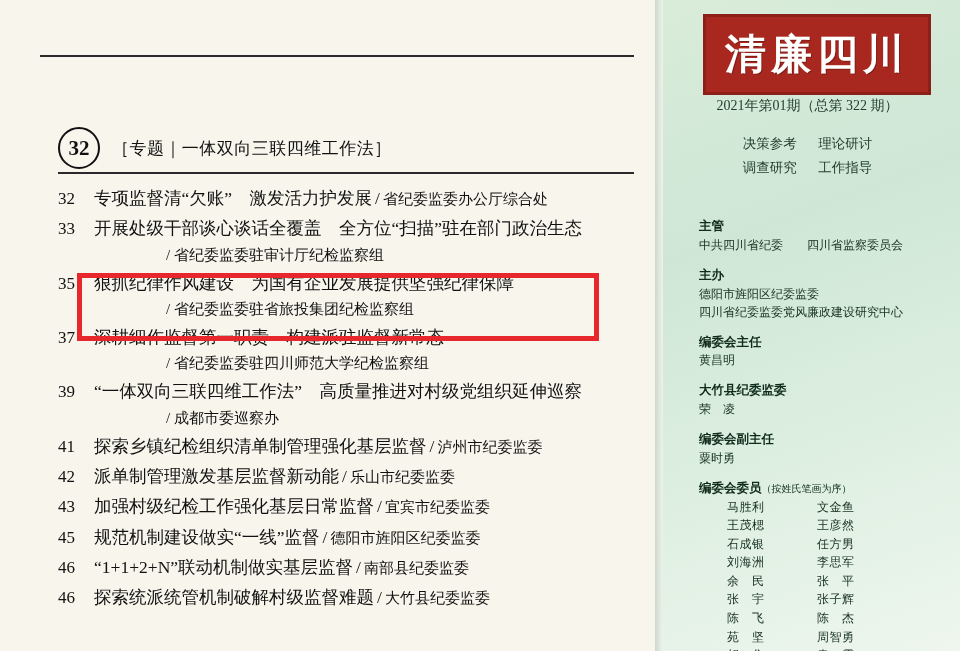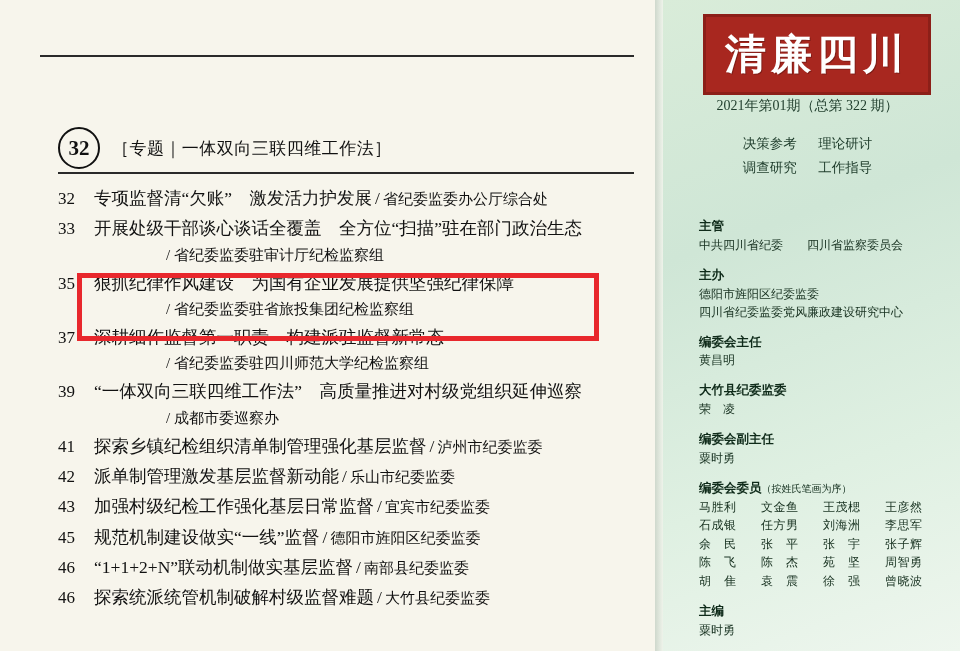--- a/index.html
+++ b/index.html
@@ -214,21 +214,21 @@
   .cred-val {
     font-size: 12px;
     line-height: 1.5;
     color: #16301f;
   }
   .members div {
     font-size: 12px;
     line-height: 1.55;
     letter-spacing: 0.5px;
   }
-  .members .m { display: inline-block; width: 62px; }
+  .members .m { display: inline-block; width: 62px; margin-left: 28px; }
 </style>
 </head>
 <body>
 
 <div class="page">
 
   <div class="left">
     <div class="left-inner">
       <div class="top-rule"></div>
 

